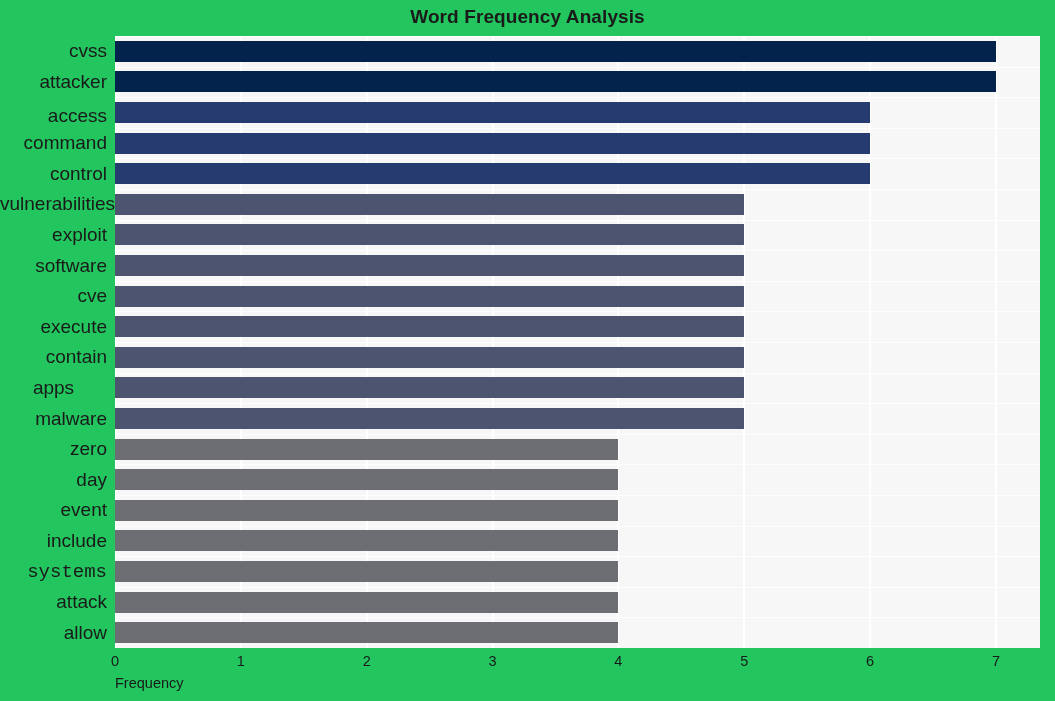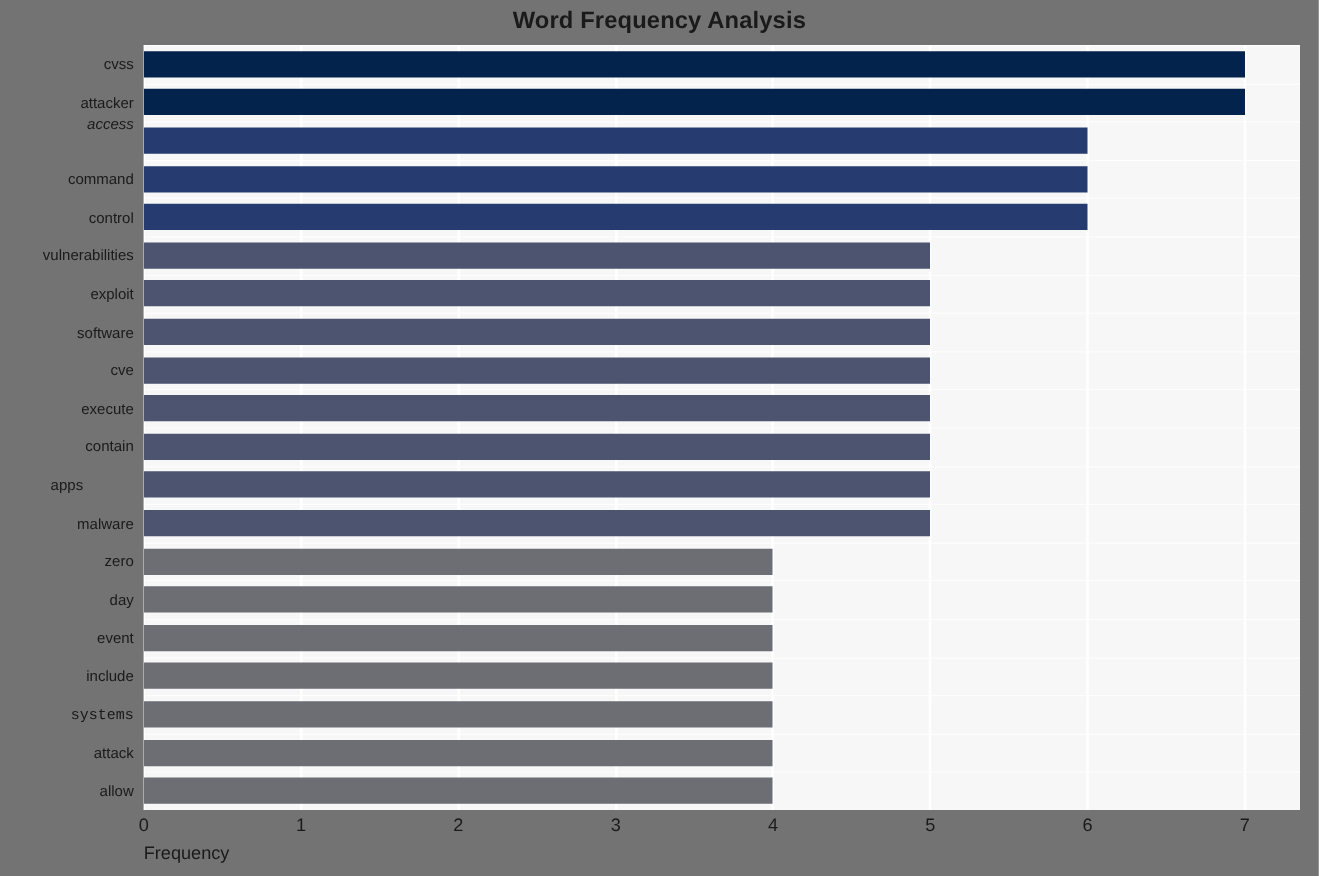--- a/index.html
+++ b/index.html
@@ -13,21 +13,21 @@
     font-family: "Liberation Sans", sans-serif;
     overflow: hidden;
     position: relative;
   }
 
   #chart-root {
     position: absolute;
     left: 0; top: 0;
     width: 1055px;
     height: 701px;
-    background: #737373;
+    background: #22c55e;
   }
 
   
   #chart-title {
     position: absolute;
     left: 0;
     top: 6px;
     width: 1055px;
     text-align: center;
     font-size: 19px;
@@ -79,21 +79,21 @@
     left: 0;
     top: 36px;
     width: 107px;
     height: 612px;
   }
   .ylabel {
     position: absolute;
     right: 0;
     width: 107px;
     text-align: right;
-    font-size: 12px;
+    font-size: 19px;
     color: #1a1a1a;
     line-height: 14px;
     white-space: nowrap;
   }
 
   
   #x-axis {
     position: absolute;
     left: 115px;
     top: 650px;
@@ -178,21 +178,21 @@
         <div class="bar" title="include: 4" style="top: 494.4px; width: 503.401px; background: rgb(108, 110, 115);"></div>
         <div class="bar" title="systems: 4" style="top: 525px; width: 503.401px; background: rgb(108, 110, 115);"></div>
         <div class="bar" title="attack: 4" style="top: 555.6px; width: 503.401px; background: rgb(108, 110, 115);"></div>
         <div class="bar" title="allow: 4" style="top: 586.2px; width: 503.401px; background: rgb(108, 110, 115);"></div>
       </div>
   </div>
 
   <div id="y-axis">
       <div class="ylabel" style="top: 8.3px;">cvss</div>
       <div class="ylabel" style="top: 38.9px;">attacker</div>
-      <div class="ylabel" style="top: 56px; font-style: italic;">access</div>
+      <div class="ylabel" style="top: 73px;">access</div>
       <div class="ylabel" style="top: 100.1px;">command</div>
       <div class="ylabel" style="top: 130.7px;">control</div>
       <div class="ylabel" style="top: 161.3px;">vulnerabilities</div>
       <div class="ylabel" style="top: 191.9px;">exploit</div>
       <div class="ylabel" style="top: 222.5px;">software</div>
       <div class="ylabel" style="top: 253.1px;">cve</div>
       <div class="ylabel" style="top: 283.7px;">execute</div>
       <div class="ylabel" style="top: 314.3px;">contain</div>
       <div class="ylabel" style="top: 345px; text-align: center;">apps</div>
       <div class="ylabel" style="top: 375.5px;">malware</div>

